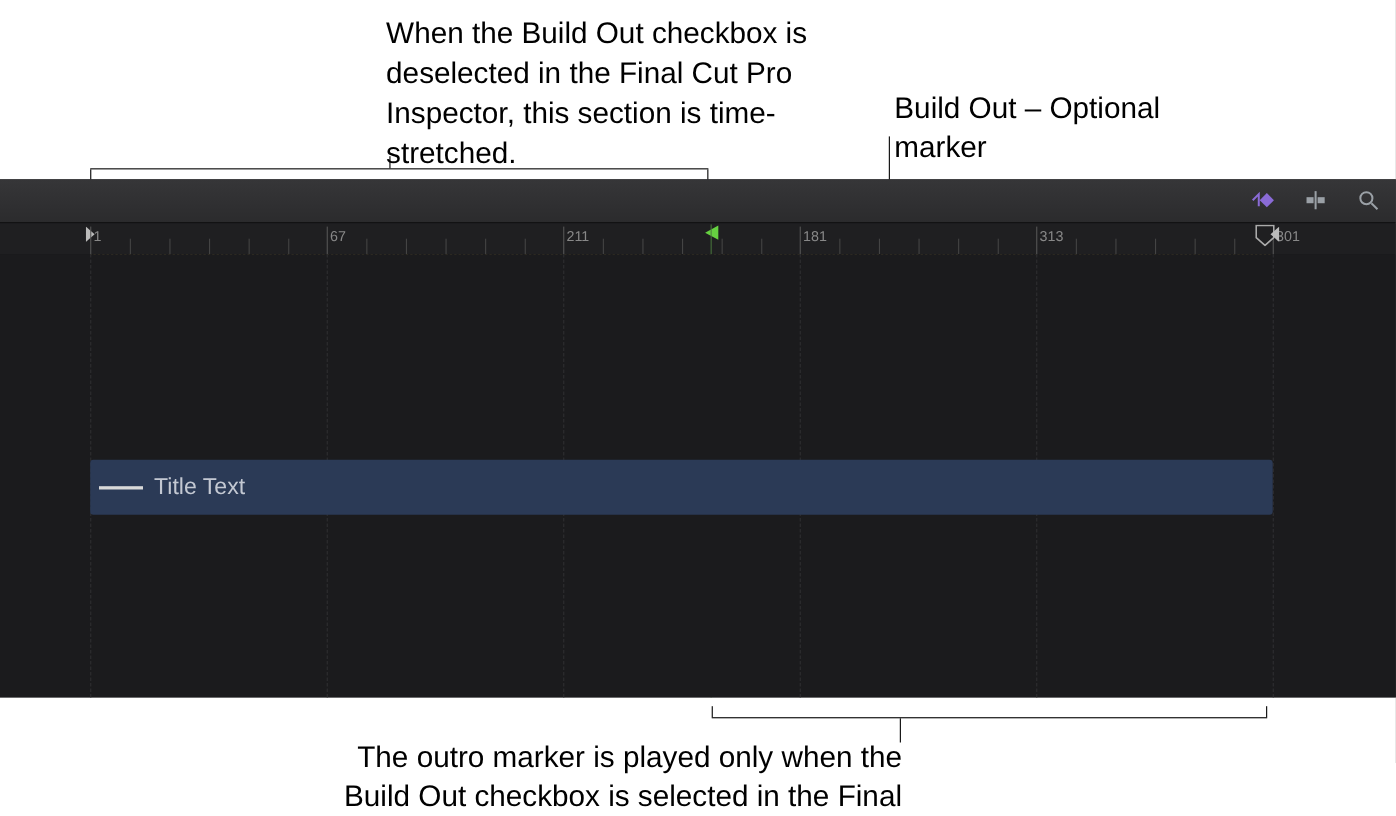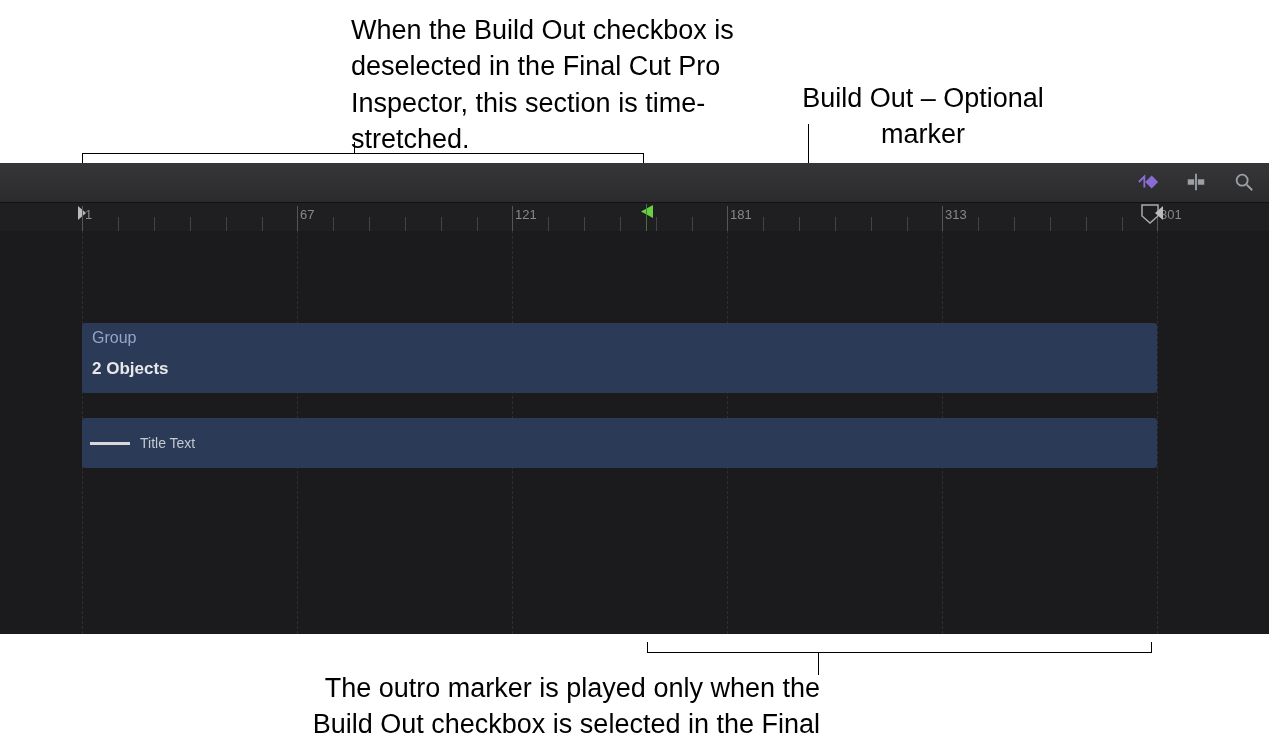--- a/index.html
+++ b/index.html
@@ -14,21 +14,21 @@
 
   
   .annotation {
     position: absolute;
     font-size: 27px;
     line-height: 1.35;
     color: #000;
     font-weight: 400;
   }
   .anno-left  { left: 351px; top: 12px; width: 420px; }
-  .anno-right { left: 793px; top: 80px; width: 260px; text-align: center; }
+  .anno-right { left: 813px; top: 80px; width: 260px; }
   .anno-bottom{
     left: 300px; top: 670px; width: 520px;
     text-align: right;
   }
 
   
   .bracket {
     position: absolute;
     border-top: 1px solid #000;
     height: 10px;
@@ -185,21 +185,21 @@
   .track-title {
     top:187px; height:50px;
     background:#2b3a56;
     display:flex; align-items:center;
   }
   .track-title .swatch {
     margin-left:8px;
     width:40px; height:3px; background:#d9d9d9;
   }
   .track-title .tl-label {
-    margin-left:10px; font-size:14px; color:#c3c8d2;
+    margin-left:10px; font-size:21px; color:#c3c8d2;
   }
 
   .track-bg {
     top:258px; height:50px;
     background:#2b3a56;
     display:flex; align-items:center;
   }
   .track-bg .thumb {
     margin-left:6px;
     width:42px; height:30px;
@@ -276,21 +276,21 @@
           </svg>
       </span>
 
       <div class="tick-major" style="left:82px"></div>
       <div class="tick-label" style="left:82px">1</div>
 
       <div class="tick-major" style="left:297px"></div>
       <div class="tick-label" style="left:297px">67</div>
 
       <div class="tick-major" style="left:512px"></div>
-      <div class="tick-label" style="left:512px">121</div>
+      <div class="tick-label" style="left:512px">211</div>
 
       <div class="tick-major" style="left:727px"></div>
       <div class="tick-label" style="left:727px">181</div>
 
       <div class="tick-major" style="left:942px"></div>
       <div class="tick-label" style="left:942px">313</div>
 
       <div class="tick-major" style="left:1157px"></div>
       <div class="tick-label" style="left:1157px">301</div>
 
@@ -343,24 +343,20 @@
   <div class="green-line"></div>
 
   <div class="timeline-body">
     <div class="vgrid" style="left:82px"></div>
     <div class="vgrid" style="left:297px"></div>
     <div class="vgrid" style="left:512px"></div>
     <div class="vgrid" style="left:727px"></div>
     <div class="vgrid" style="left:942px"></div>
     <div class="vgrid" style="left:1157px"></div>
 
-    <div class="track track-group">
-      <div class="grp-label">Group</div>
-      <div class="grp-sub">2 Objects</div>
-    </div>
 
     <div class="track track-title">
       <div class="swatch"></div>
       <div class="tl-label">Title Text</div>
     </div>
 
   </div>
 
 </div>
 

